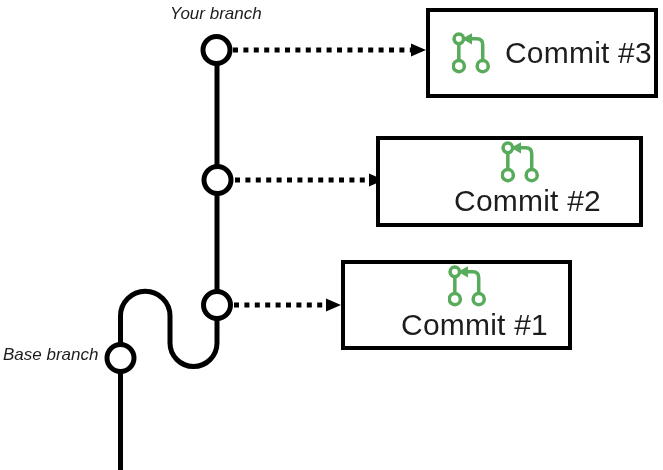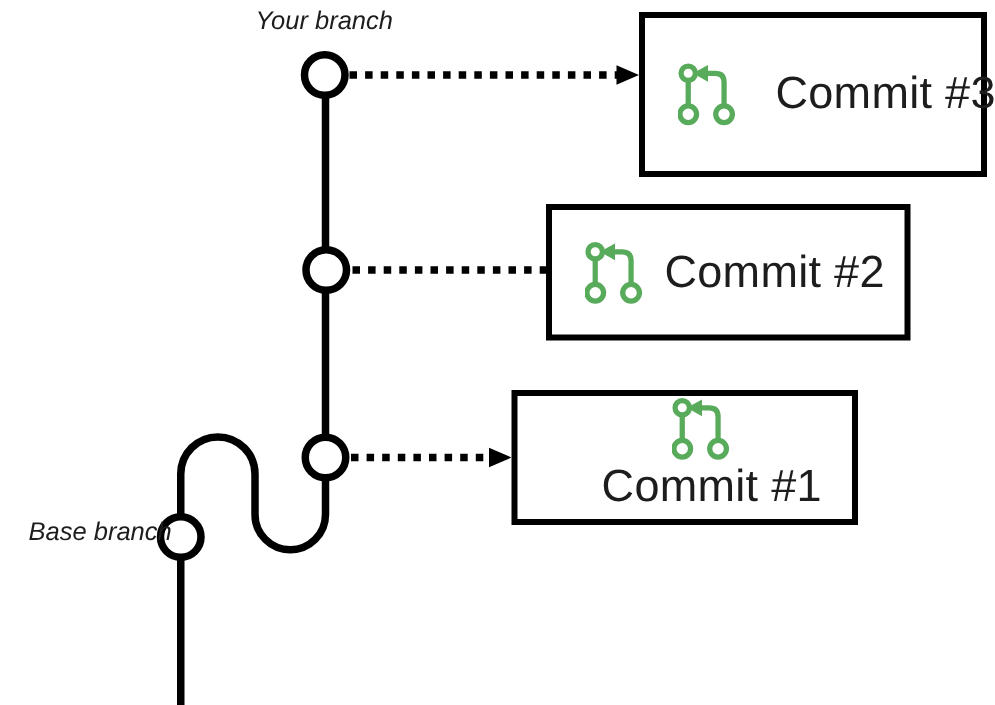--- a/index.html
+++ b/index.html
@@ -49,39 +49,39 @@
     font-style: italic;
     font-size: 17px;
     line-height: 20px;
     color: var(--color-text, #1d1d1d);
     white-space: nowrap;
   }
   .label-your {
     left: 170px;
     top: 4px;
     width: 92px;
-    text-align: right;
+    text-align: left;
   }
   .label-base {
-    left: 19px;
+    left: 3px;
     top: 345px;
     width: 92px;
     text-align: right;
   }
   .card {
     position: absolute;
     box-sizing: border-box;
     background: var(--color-card-bg, #ffffff);
     border: 4px solid var(--color-line, #000000);
     display: flex;
     align-items: center;
     padding-left: 22px;
   }
-  .card-3 { left: 426px; top: 8px;   width: 232px; height: 110px; gap: 12px; }
-  .card-2 { left: 364px; top: 136px; width: 243px; height: 91px; }
+  .card-3 { left: 426px; top: 8px;   width: 232px; height: 90px; }
+  .card-2 { left: 376px; top: 136px; width: 267px; height: 91px; flex-direction: column; }
   .card-1 { left: 341px; top: 260px; width: 231px; height: 90px; flex-direction: column; }
   .git-icon {
     width: 39px;
     height: 44px;
     flex: 0 0 auto;
   }
   .gi {
     fill: none;
     stroke: var(--color-accent-green, #58AB5A);
     stroke-width: 3.6;

